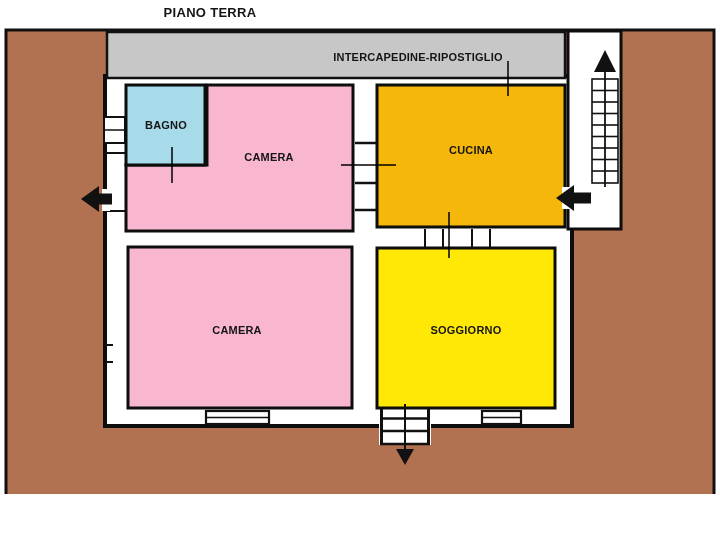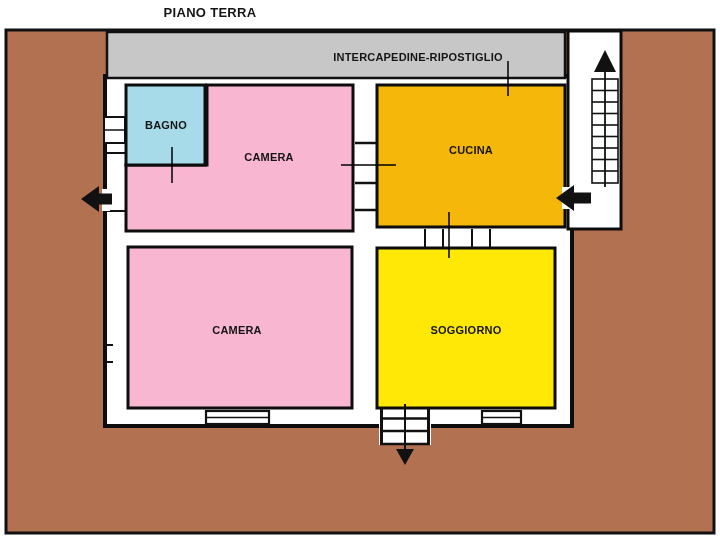--- a/index.html
+++ b/index.html
@@ -1,16 +1,16 @@
 <!DOCTYPE html>
 <html><head>
 <meta charset="utf-8">
 <style>
   html,body{margin:0;padding:0;background:#ffffff;}
-  .stage{position:relative;width:720px;height:549px;background:#fff;overflow:hidden;
+  .stage{position:relative;width:720px;height:494px;background:#fff;overflow:hidden;
          font-family:"Liberation Sans", sans-serif;}
   svg{display:block;}
   text{font-family:"Liberation Sans", sans-serif;font-weight:bold;fill:#151515;}
   .room-label{font-size:11px;letter-spacing:.2px;}
   .strip-label{font-size:11px;letter-spacing:.2px;}
   .title-label{font-size:13px;letter-spacing:.3px;}
 </style>
 </head>
 <body>
 

